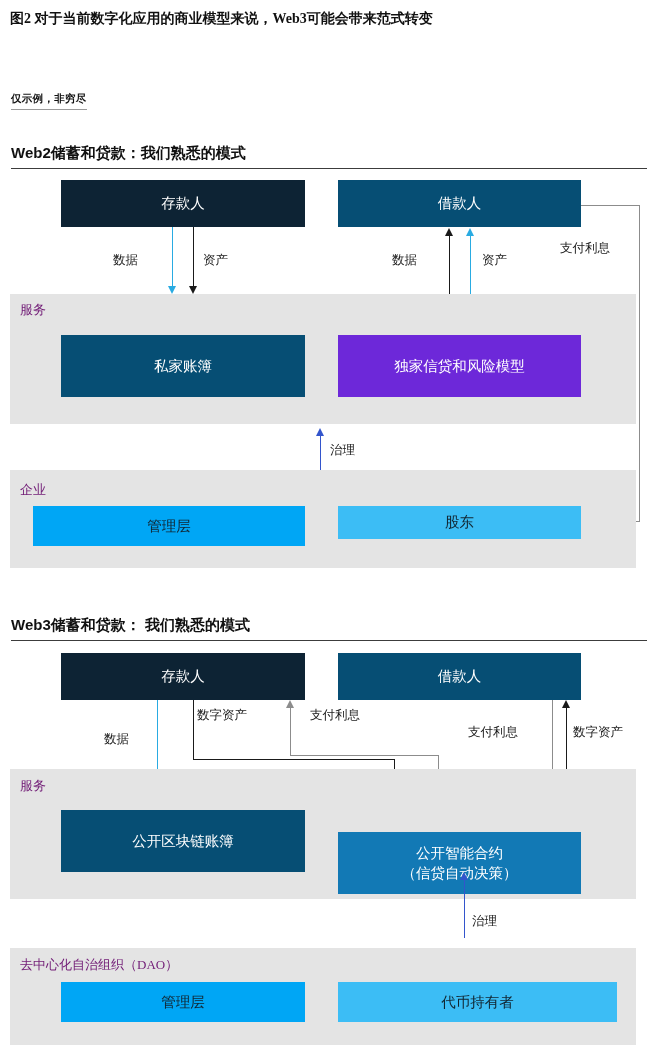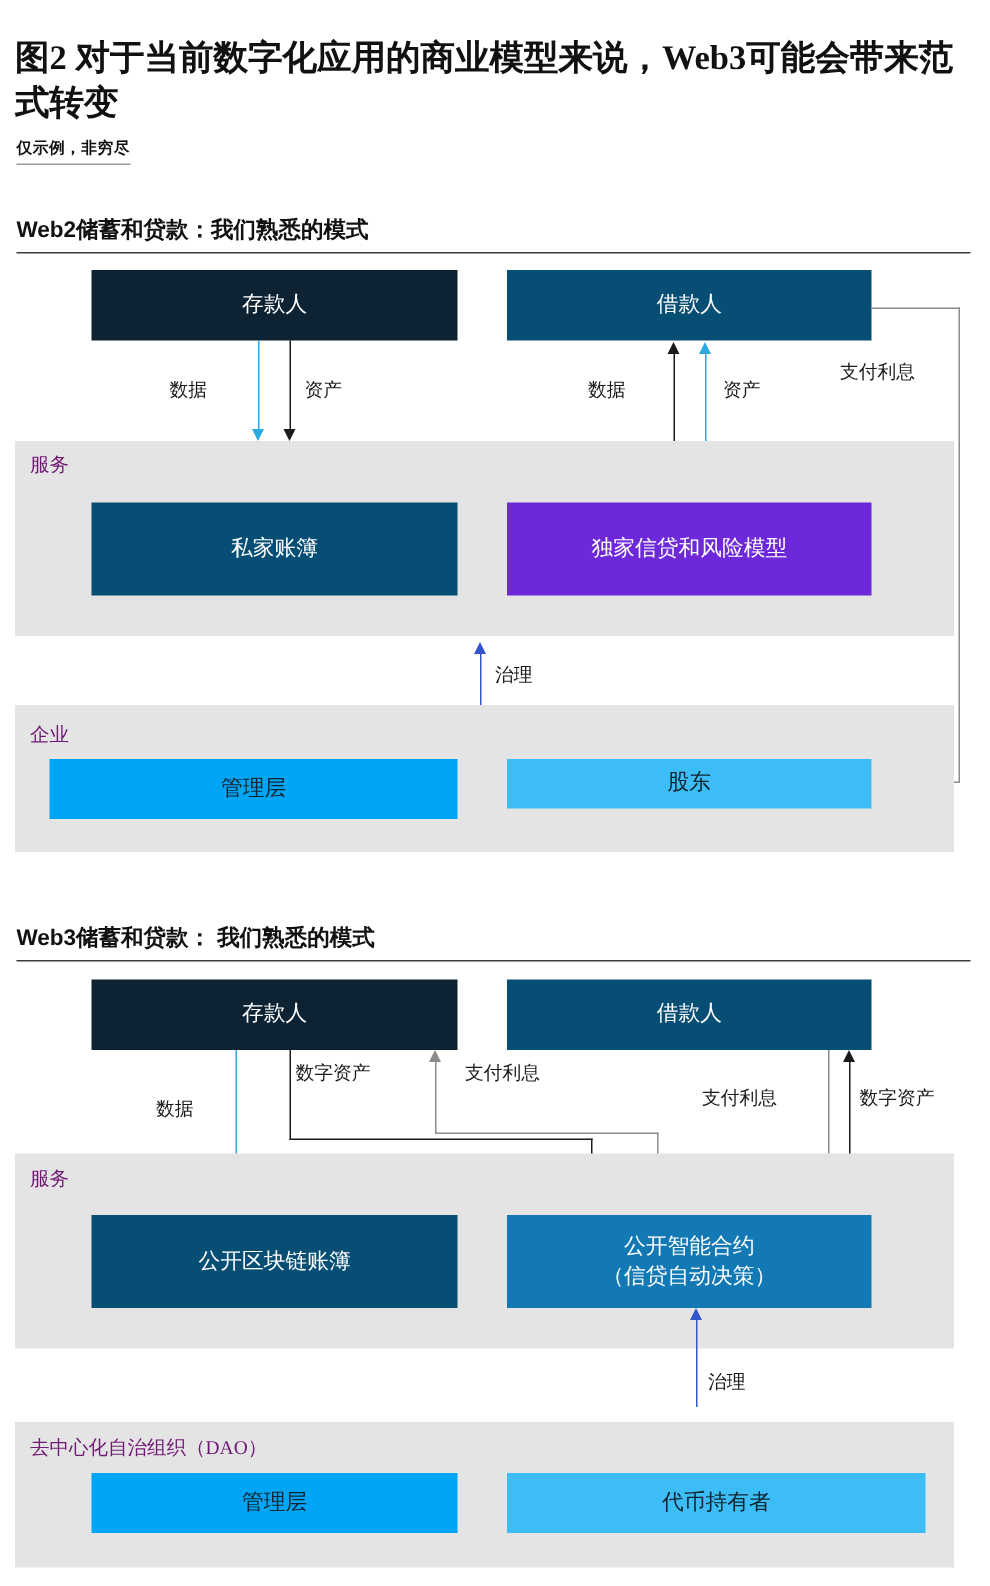--- a/index.html
+++ b/index.html
@@ -8,23 +8,23 @@
     background:#ffffff;
     font-family:"Liberation Serif","DejaVu Serif",serif;
     color:#1a1a1a;
     position:relative;
     overflow:hidden;
   }
   .page{position:absolute;left:0;top:0;width:660px;height:1057px;}
 
   
   .fig-title{
-    position:absolute;left:10px;top:24px;width:636px;
+    position:absolute;left:10px;top:4px;width:636px;
     font-family:"Liberation Serif","DejaVu Serif",serif;
-    font-weight:bold;font-size:23px;line-height:30px;
+    font-weight:bold;font-size:14px;line-height:30px;
     letter-spacing:0px;color:#111111;
   }
   .fig-note{
     position:absolute;left:11px;top:92px;
     font-weight:bold;font-size:10.5px;color:#111;
     padding-bottom:3px;border-bottom:1px solid #9a9a9a;
     letter-spacing:.3px;
   }
 
   
@@ -49,21 +49,21 @@
 
   
   .box{
     position:absolute;
     display:flex;align-items:center;justify-content:center;
     text-align:center;
     color:#ffffff;font-size:14.5px;line-height:19px;
     font-family:"Liberation Serif","DejaVu Serif",serif;
     box-sizing:border-box;
   }
-  .box.two-line{line-height:20px;font-size:14.5px;}
+  .box.two-line{line-height:20px;font-size:14.5px;margin-top:22px;}
 
   
   .vline{position:absolute;width:0;border-left-width:1.4px;border-left-style:solid;}
   .hline{position:absolute;height:0;border-top-width:1.4px;border-top-style:solid;}
   .arrow{position:absolute;width:0;height:0;}
   .arrow.down{border-left:4.2px solid transparent;border-right:4.2px solid transparent;}
   .arrow.up{border-left:4.2px solid transparent;border-right:4.2px solid transparent;}
   .arrow.left{border-top:4.2px solid transparent;border-bottom:4.2px solid transparent;}
 
   .lbl{

